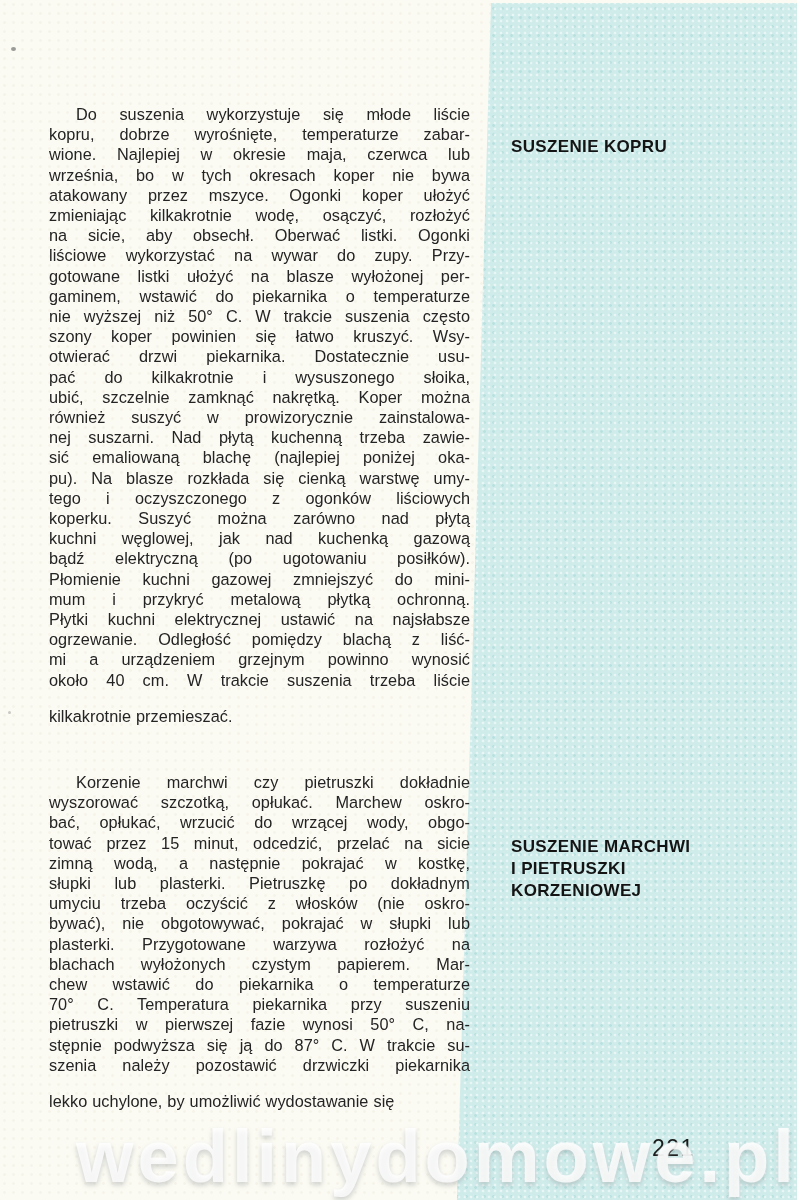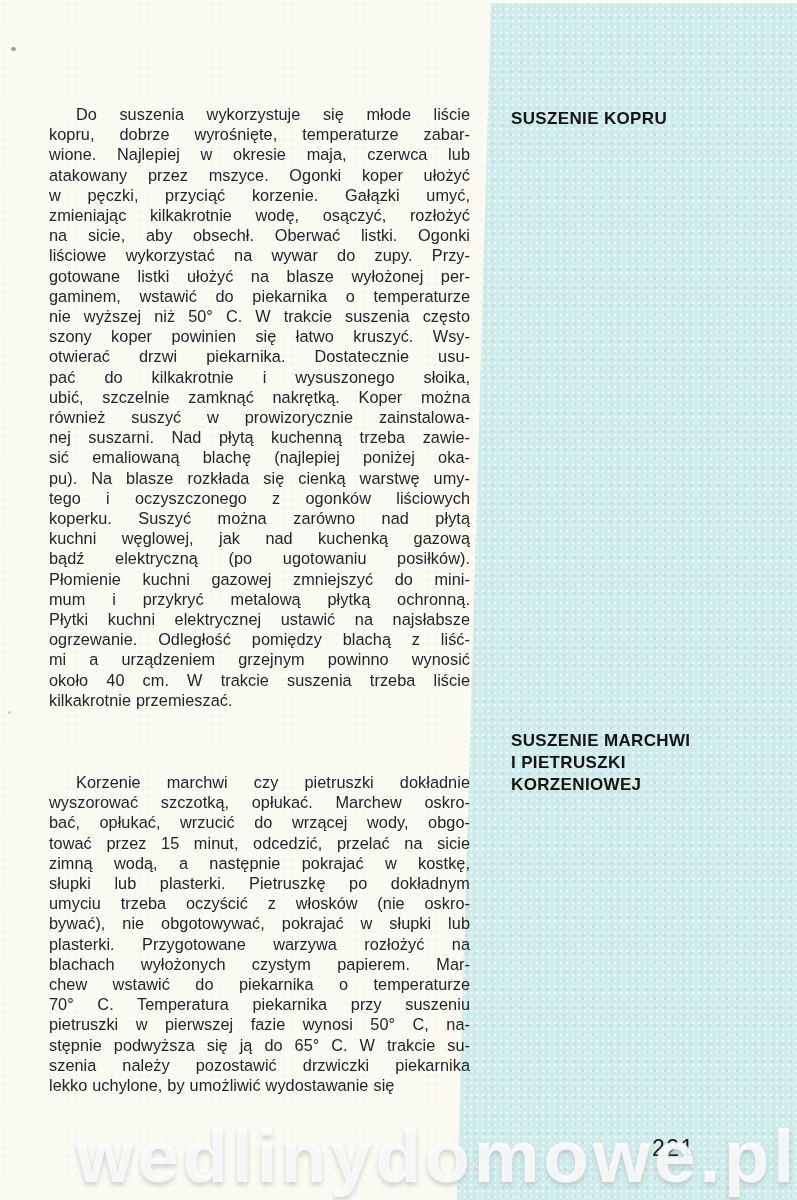--- a/index.html
+++ b/index.html
@@ -33,35 +33,36 @@
     font-size: 16.3px;
     line-height: 20.2px;
     color: #242424;
   }
   .para .line {
     text-align: justify;
     text-align-last: justify;
     word-spacing: 0.4px;
     letter-spacing: 0.05px;
   }
-  .para .line.last { text-align-last: left; }
+  .para .line.last { text-align-last: left; margin-top: 16px; }
   .para .line.first { text-indent: 27px; }
   .para-1 { top: 104px; }
   .para-2 { top: 772px; }
   .heading {
     position: absolute;
     left: 511px;
     font-weight: bold;
     font-size: 17px;
     line-height: 22px;
     letter-spacing: 0.35px;
     color: #141414;
+    margin-top: 28px;
   }
   .heading-1 { top: 108px; }
-  .heading-2 { top: 730px; }
+  .heading-2 { top: 808px; }
   .heading .line { text-align: left; }
   .pagenum {
     position: absolute;
     left: 652px;
     top: 1135px;
     font-size: 23px;
     letter-spacing: 1.5px;
     color: #1b1b1b;
   }
   .watermark {
@@ -92,22 +93,22 @@
 
   <div class="accent-col"></div>
 
   <div class="speck speck-1"></div>
   <div class="speck speck-2"></div>
 
   <div class="para para-1">
       <div class="line first">Do suszenia wykorzystuje się młode liście</div>
       <div class="line">kopru, dobrze wyrośnięte, temperaturze zabar-</div>
       <div class="line">wione. Najlepiej w okresie maja, czerwca lub</div>
+      <div class="line">września, bo w tych okresach koper nie bywa</div>
       <div class="line">atakowany przez mszyce. Ogonki koper ułożyć</div>
-      <div class="line">w pęczki, przyciąć korzenie. Gałązki umyć,</div>
       <div class="line">zmieniając kilkakrotnie wodę, osączyć, rozłożyć</div>
       <div class="line">na sicie, aby obsechł. Oberwać listki. Ogonki</div>
       <div class="line">liściowe wykorzystać na wywar do zupy. Przy-</div>
       <div class="line">gotowane listki ułożyć na blasze wyłożonej per-</div>
       <div class="line">gaminem, wstawić do piekarnika o temperaturze</div>
       <div class="line">nie wyższej niż 50° C. W trakcie suszenia często</div>
       <div class="line">szony koper powinien się łatwo kruszyć. Wsy-</div>
       <div class="line">otwierać drzwi piekarnika. Dostatecznie usu-</div>
       <div class="line">pać do kilkakrotnie i wysuszonego słoika,</div>
       <div class="line">ubić, szczelnie zamknąć nakrętką. Koper można</div>
@@ -139,21 +140,21 @@
       <div class="line">tować przez 15 minut, odcedzić, przelać na sicie</div>
       <div class="line">zimną wodą, a następnie pokrajać w kostkę,</div>
       <div class="line">słupki lub plasterki. Pietruszkę po dokładnym</div>
       <div class="line">umyciu trzeba oczyścić z włosków (nie oskro-</div>
       <div class="line">bywać), nie obgotowywać, pokrajać w słupki lub</div>
       <div class="line">plasterki. Przygotowane warzywa rozłożyć na</div>
       <div class="line">blachach wyłożonych czystym papierem. Mar-</div>
       <div class="line">chew wstawić do piekarnika o temperaturze</div>
       <div class="line">70° C. Temperatura piekarnika przy suszeniu</div>
       <div class="line">pietruszki w pierwszej fazie wynosi 50° C, na-</div>
-      <div class="line">stępnie podwyższa się ją do 65° C. W trakcie su-</div>
+      <div class="line">stępnie podwyższa się ją do 87° C. W trakcie su-</div>
       <div class="line">szenia należy pozostawić drzwiczki piekarnika</div>
       <div class="line last">lekko uchylone, by umożliwić wydostawanie się</div>
     </div>
 
   <div class="heading heading-2">
       <div class="line first">SUSZENIE MARCHWI</div>
       <div class="line">I PIETRUSZKI</div>
       <div class="line last">KORZENIOWEJ</div>
     </div>
 

